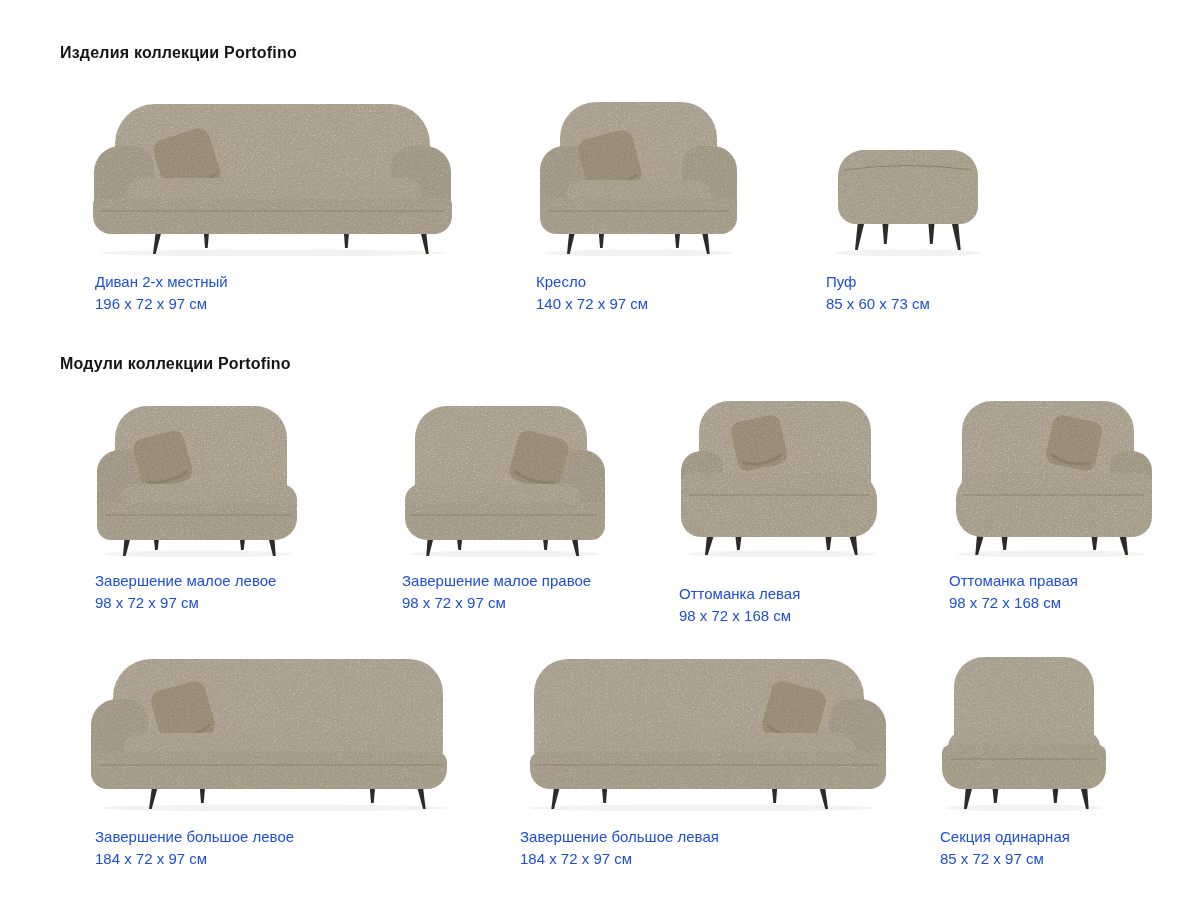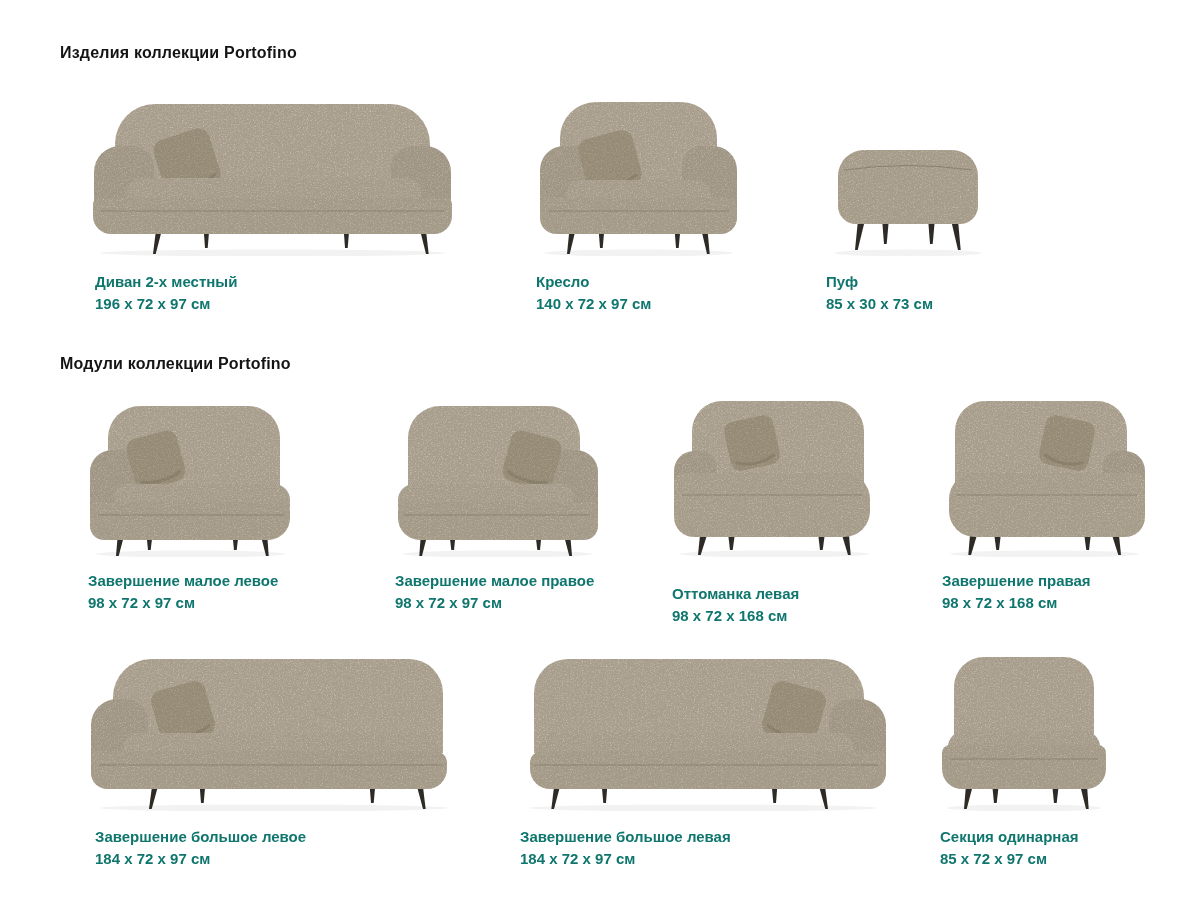--- a/index.html
+++ b/index.html
@@ -10,30 +10,30 @@
     font-family: "Liberation Sans", sans-serif;
     color: #1d1d1d;
   }
   .page { padding: 44px 60px 0 60px; }
   .collection { margin: 0 0 40px 0; }
   .section-title {
     font-size: 16px; font-weight: 600; color: #141414;
     margin: 0 0 34px 0; letter-spacing: 0.2px;
   }
   .cards-row { display: flex; margin-left: 35px; }
-  .r1-0 { margin-bottom: 24px; justify-content: center; }
+  .r1-0 { margin-bottom: 24px; }
   .card { display: flex; flex-direction: column; flex: 0 0 auto; }
   .figure { display: flex; align-items: flex-end; }
   .r0-0 .figure { height: 160px; }
   .r1-0 .figure { height: 150px; }
   .r1-1 .figure { height: 160px; }
   .figure svg { display: block; }
   .label { margin-top: 15px; }
   .r1-0 .label { margin-top: 13px; }
-  .name, .dims { font-size: 15px; line-height: 22px; color: #0f766e; font-weight: bold; }
+  .name, .dims { font-size: 15px; line-height: 22px; color: #1d4ed8; }
   
   .r0-0 .card:nth-child(1) { width: 435px; }
   .r0-0 .card:nth-child(2) { width: 290px; margin-left: 6px; }
   .r1-0 .card:nth-child(1) { width: 283px; }
   .r1-0 .card:nth-child(2) { width: 277px; margin-left: 24px; }
   .r1-0 .card:nth-child(3) { width: 270px; gap: 13px; }
   .r1-1 .card:nth-child(1) { width: 425px; }
   .r1-1 .card:nth-child(2) { width: 420px; }
   
   .v-sofa-two-seat { margin-left: -10px; }
@@ -126,21 +126,21 @@
                 <path d="M100 84 L107 84 L104.7 110 L102 110 Z" fill="#2e2b27"></path>
                 <path d="M123 86 L130 86 L132.7 116 L130 116 Z" fill="#2e2b27"></path>
                 <g filter="url(#boucle)">
                   <path d="M36 16 h88 a26 26 0 0 1 26 26 v30 a18 18 0 0 1 -18 18 h-104 a18 18 0 0 1 -18 -18 v-30 a26 26 0 0 1 26 -26 z" fill="rgb(202,191,173)"></path>
                   <path d="M16 36 Q80 27 144 36" stroke="rgba(92,82,66,0.4)" stroke-width="1" fill="none"></path>
                 </g>
               </svg>
             </div>
             <div class="label">
               <div class="name">Пуф</div>
-              <div class="dims">85 x 30 x 73 см</div>
+              <div class="dims">85 x 60 x 73 см</div>
             </div>
           </div>
         </div>
       </div>
   </section>
 
   <section class="collection">
     <h2 class="section-title">Модули коллекции Portofino</h2>
     <div class="rows">
         <div class="cards-row r1-0">
@@ -239,21 +239,21 @@
                       <rect x="55" y="19" width="50" height="50" rx="10" fill="#b2a68f"></rect>
                       <path d="M60 60 q20 9 40 0" stroke="rgba(0,0,0,0.12)" stroke-width="3" fill="none"></path>
                     </g>
                     <path d="M12 74 h160 a26 26 0 0 1 26 26 v12 a26 26 0 0 1 -26 26 h-150 a20 20 0 0 1 -20 -20 v-34 a10 10 0 0 1 10 -10 z" fill="rgb(202,191,173)"></path>
                     <path d="M10 96 L190 96" stroke="rgba(92,82,66,0.35)" stroke-width="1" fill="none"></path>
                   </g>
                 </g>
               </svg>
             </div>
             <div class="label">
-              <div class="name">Завершение правая</div>
+              <div class="name">Оттоманка правая</div>
               <div class="dims">98 x 72 x 168 см</div>
             </div>
           </div>
         </div>
         <div class="cards-row r1-1">
           <div class="card">
             <div class="figure v-end-large-left">
               <svg viewBox="0 0 378 158" width="378" height="158" role="img">
                 <ellipse cx="189" cy="155" rx="173.88" ry="3.5" fill="rgba(0,0,0,0.05)"></ellipse>
                 <path d="M68 126 L75 126 L66.7 156 L64 156 Z" fill="#2e2b27"></path>

